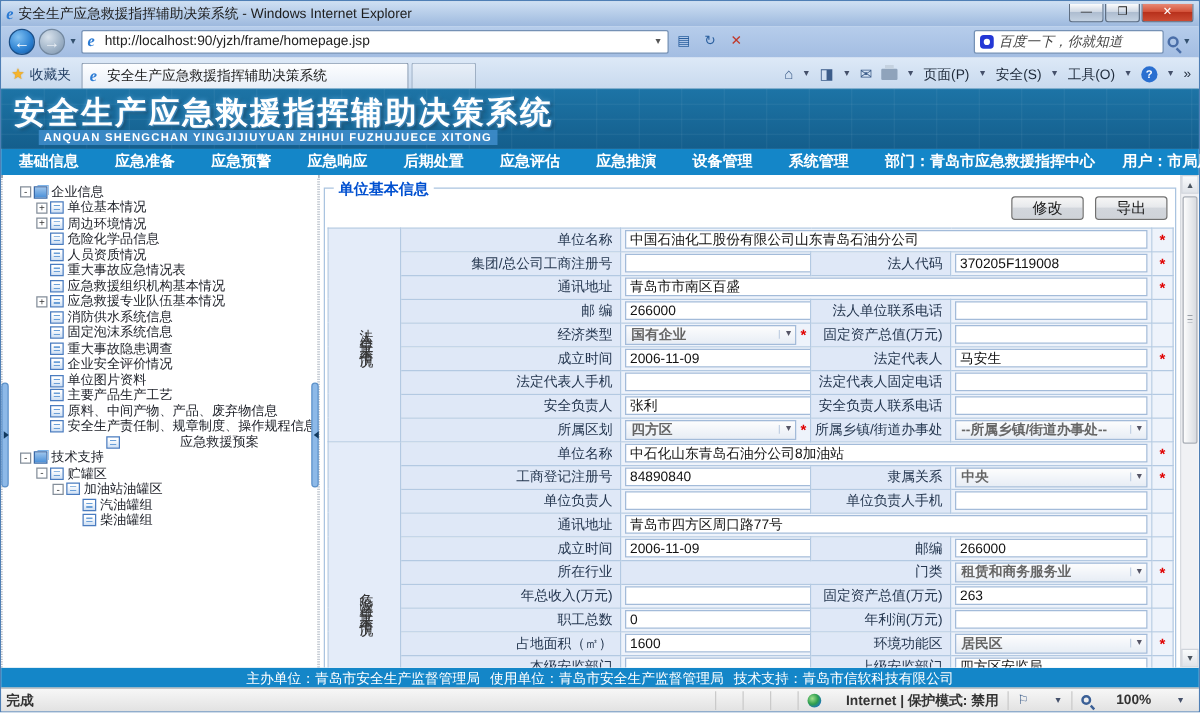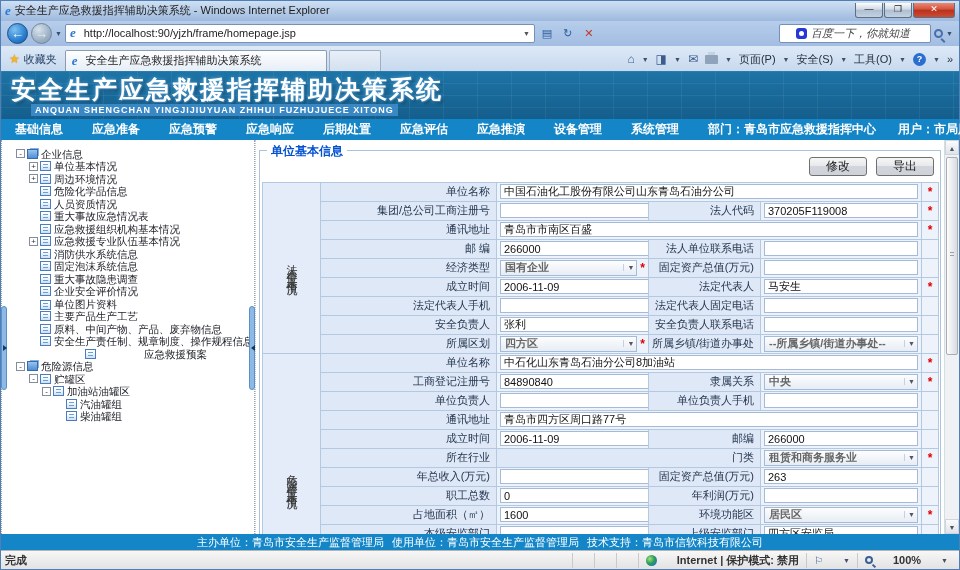--- a/index.html
+++ b/index.html
@@ -33,21 +33,21 @@
   .addr { flex:1; max-width:470px; height:19px; background:#fff; border:1px solid #7591b5;
     border-radius:2px; display:flex; align-items:center; padding:0 4px; gap:4px;
     font-size:11px; color:#222; }
   .addr .url { flex:1; white-space:nowrap; overflow:hidden; }
   .addr .drop { font-size:7px; color:#555; }
   .sq { width:18px; height:18px; text-align:center; line-height:17px; font-size:11px;
     border:1px solid transparent; border-radius:2px; color:#2a5f9e; }
   .sq.stop { color:#c0392b; font-weight:bold; }
   .searchbox { width:152px; height:19px; background:#fff; border:1px solid #7591b5;
     border-radius:2px; margin-left:auto; display:flex; align-items:center;
-    padding:0 16px; gap:4px; font-size:11px; }
+    padding:0 4px; gap:4px; font-size:11px; }
   .baidu { width:11px; height:11px; border-radius:3px; background:#2438d6; position:relative; }
   .baidu::after { content:""; position:absolute; left:3px; top:3px; width:5px; height:5px;
     border-radius:50%; background:#fff; }
   .stext { flex:1; color:#444; font-style:italic; white-space:nowrap; overflow:hidden; }
   .mag { width:9px; height:9px; border:2px solid #4a6ea8; border-radius:50%; position:relative; }
   .mag::after { content:""; position:absolute; width:2px; height:5px; background:#4a6ea8;
     left:6px; top:7px; transform:rotate(-45deg); }
 
   .favrow { height:25px; background:linear-gradient(#dde9f7,#c8d9ee);
     display:flex; align-items:flex-end; padding:0 6px; }
@@ -341,21 +341,21 @@
           <span class="tlabel" data-name="tree-item-label">安全生产责任制、规章制度、操作规程信息</span>
         </div>
         <div class="titem" data-name="tree-item" style="padding-left: 19px; gap: 45px;">
           <span class="texp empty" data-name="tree-spacer"></span>
           <span class="tico doc" data-name="doc-icon"></span>
           <span class="tlabel" data-name="tree-item-label">应急救援预案</span>
         </div>
         <div class="titem" data-name="tree-item" style="padding-left: 6px;">
           <span class="texp" data-name="collapse-icon">-</span>
           <span class="tico folder" data-name="folder-icon"></span>
-          <span class="tlabel" data-name="tree-item-label">危险源信息</span>
+          <span class="tlabel" data-name="tree-item-label">技术支持</span>
         </div>
         <div class="titem" data-name="tree-item" style="padding-left: 19px;">
           <span class="texp" data-name="collapse-icon">-</span>
           <span class="tico doc" data-name="doc-icon"></span>
           <span class="tlabel" data-name="tree-item-label">贮罐区</span>
         </div>
         <div class="titem" data-name="tree-item" style="padding-left: 32px;">
           <span class="texp" data-name="collapse-icon">-</span>
           <span class="tico doc" data-name="doc-icon"></span>
           <span class="tlabel" data-name="tree-item-label">加油站油罐区</span>

